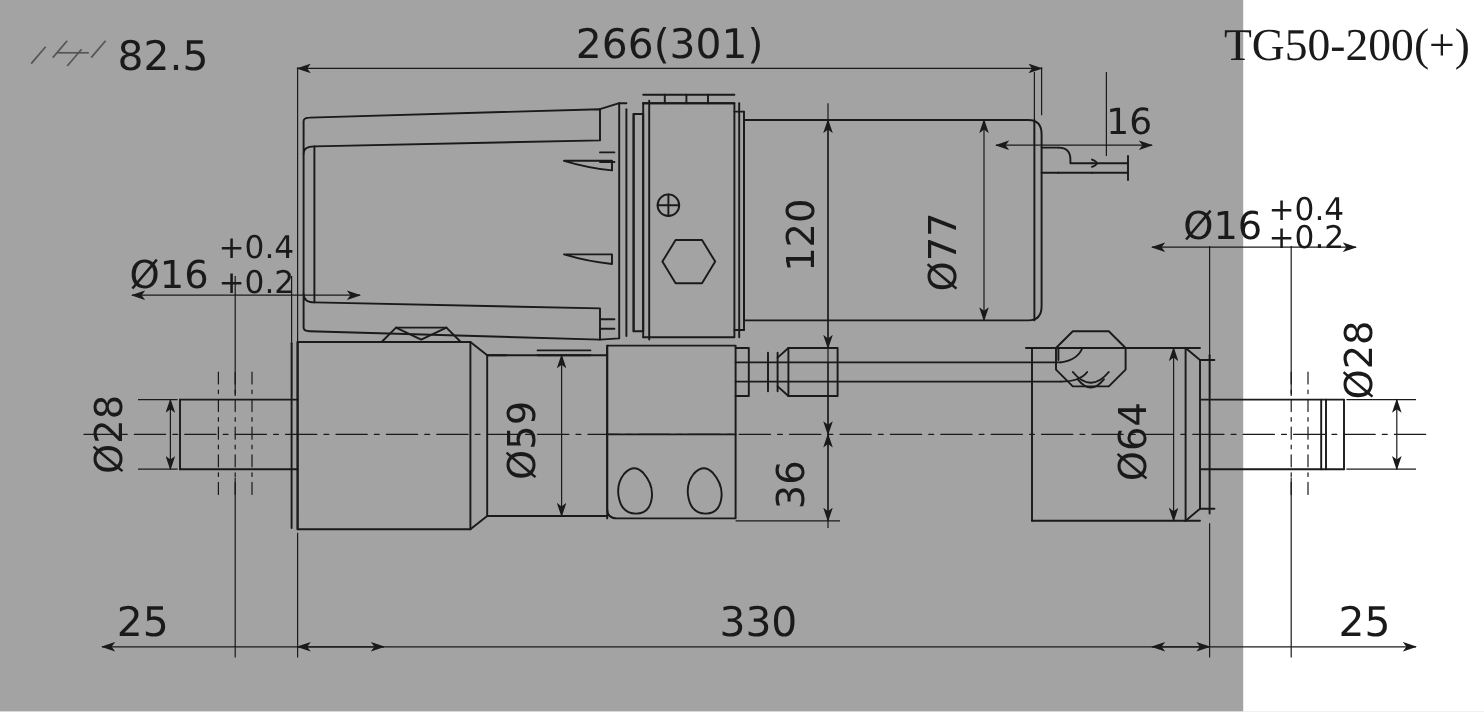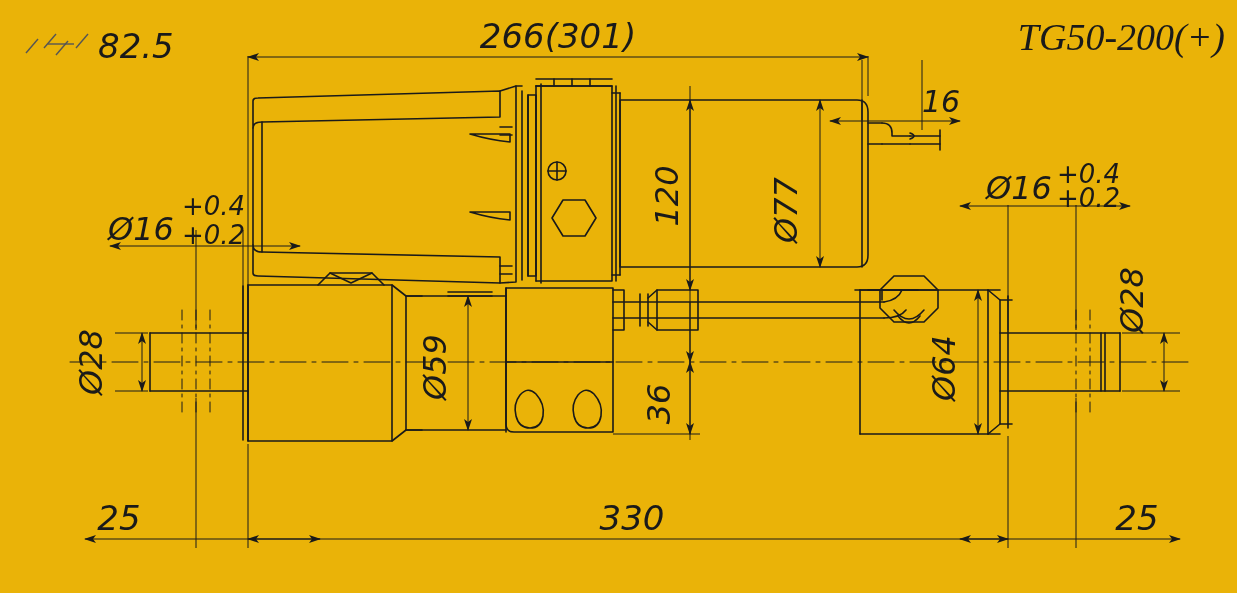--- a/index.html
+++ b/index.html
@@ -1,19 +1,19 @@
 <!DOCTYPE html>
 <html><head>
 <meta charset="utf-8">
 <title>TG50-200(+) Technical Drawing</title>
 <style>
   html,body{margin:0;padding:0;background:#ffffff;}
   body{width:1237px;height:593px;overflow:hidden;
        font-family:"DejaVu Sans", sans-serif;}
-  #sheet{position:relative;width:1237px;height:593px;background:#eab308;font-style:italic;}
+  #sheet{position:relative;width:1036px;height:593px;background:#a3a3a3;}
   svg{display:block;}
   .dimtext{font-family:"DejaVu Sans", sans-serif;fill:#1a1a1a;}
   .titletext{font-family:"Liberation Serif", serif;fill:#1a1a1a;}
 </style>
 </head>
 <body>
 
 <div id="sheet">
 <svg width="1237" height="593" viewBox="0 0 1237 593" xmlns="http://www.w3.org/2000/svg">
 

